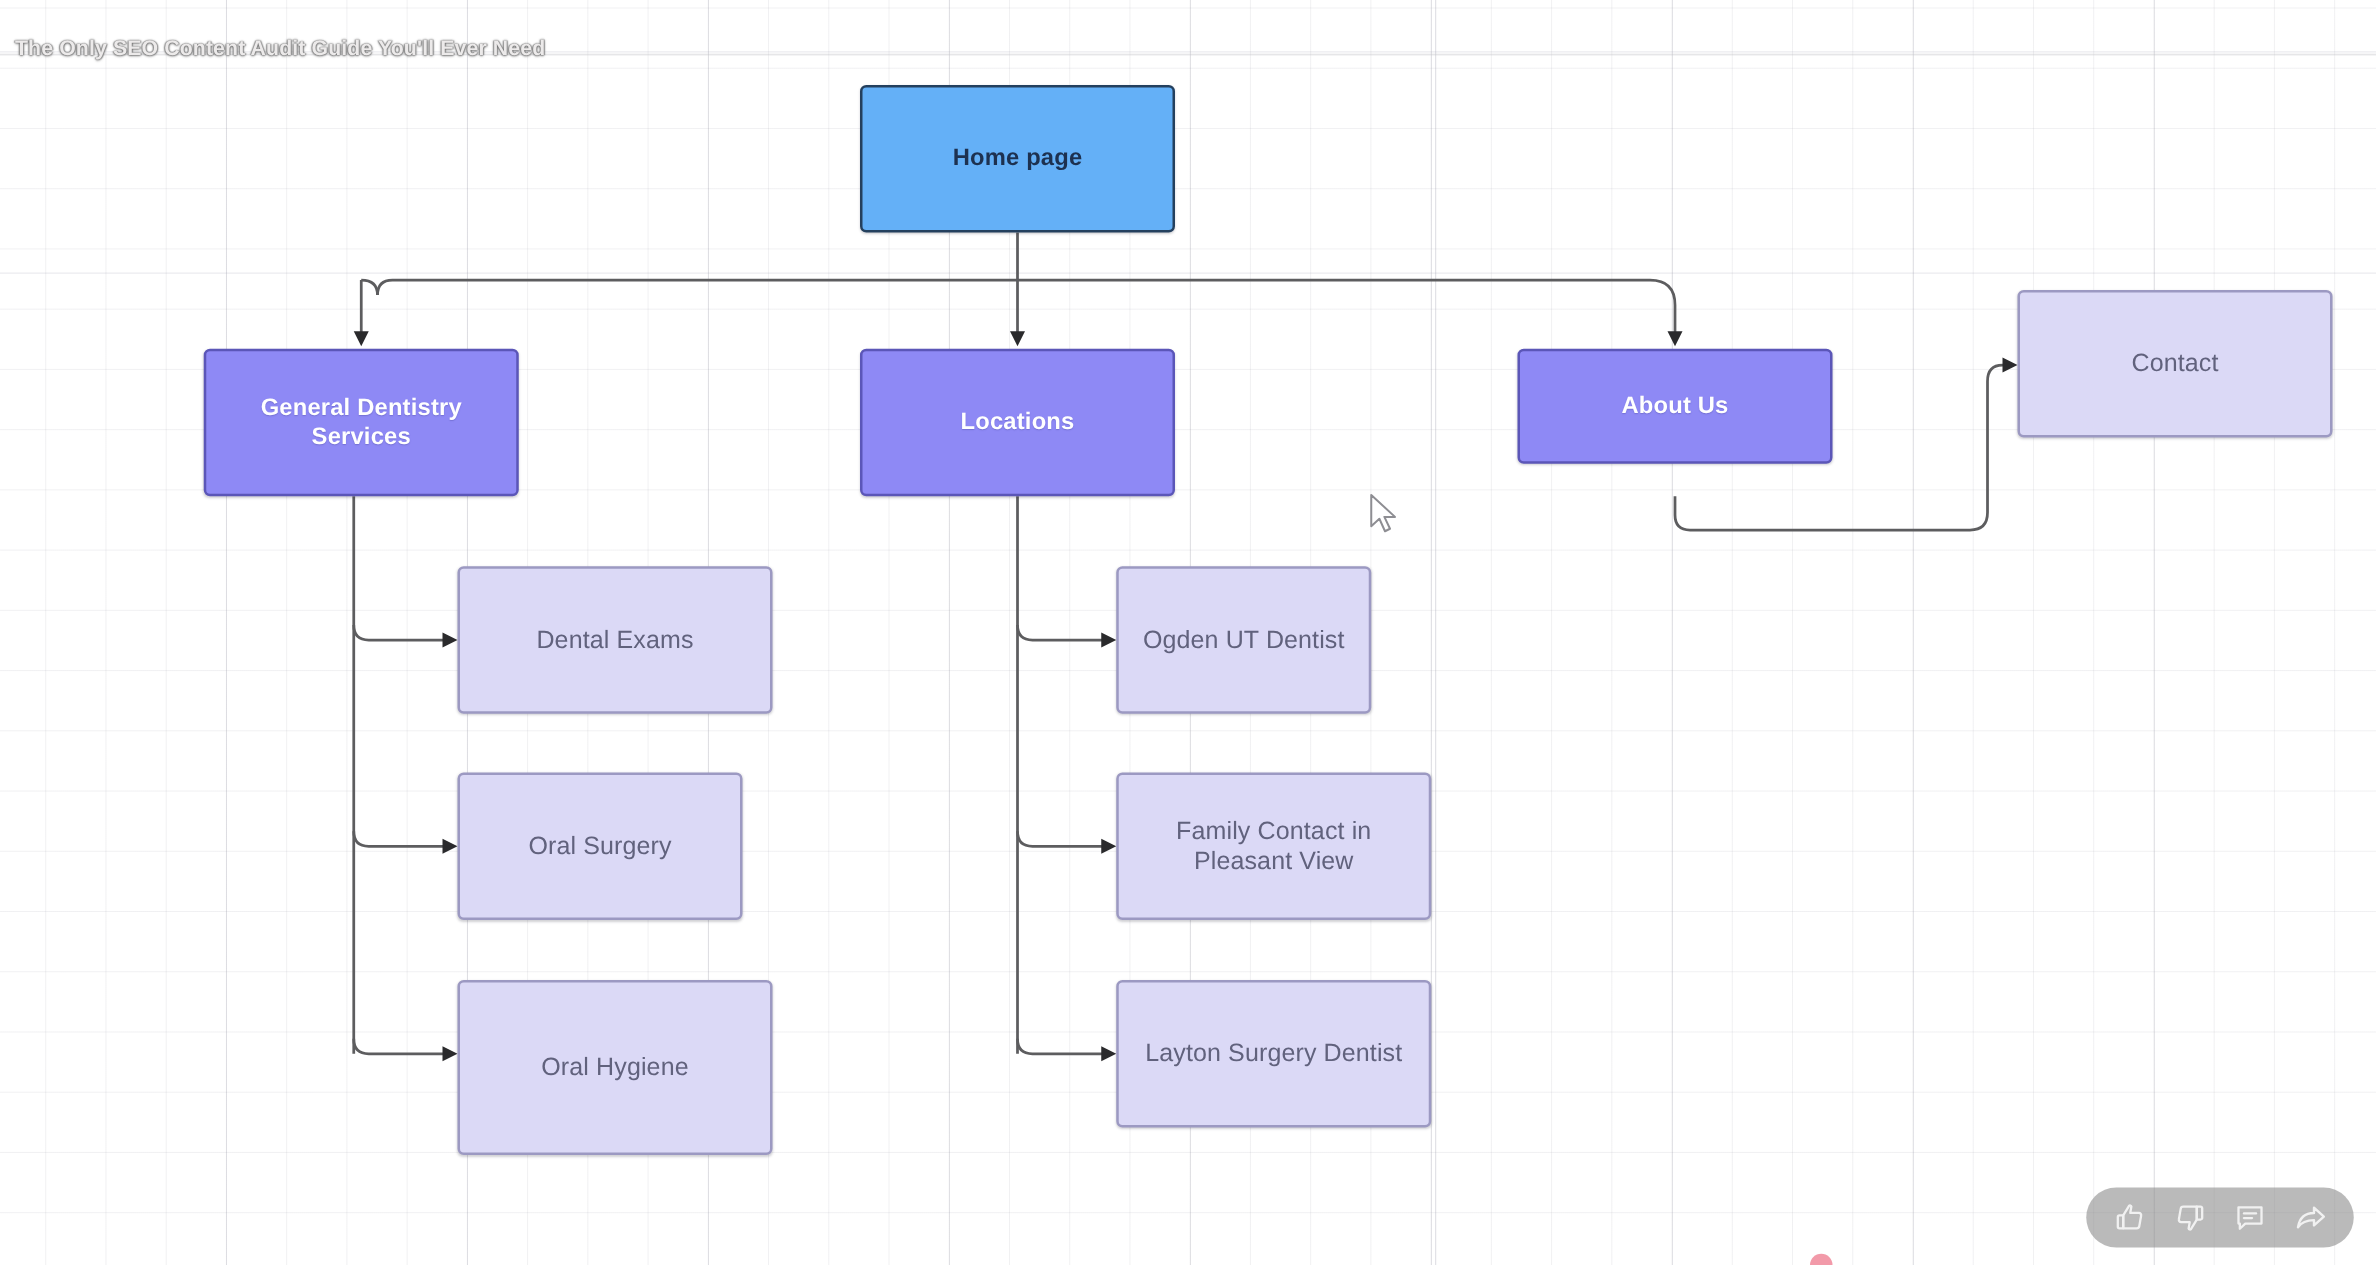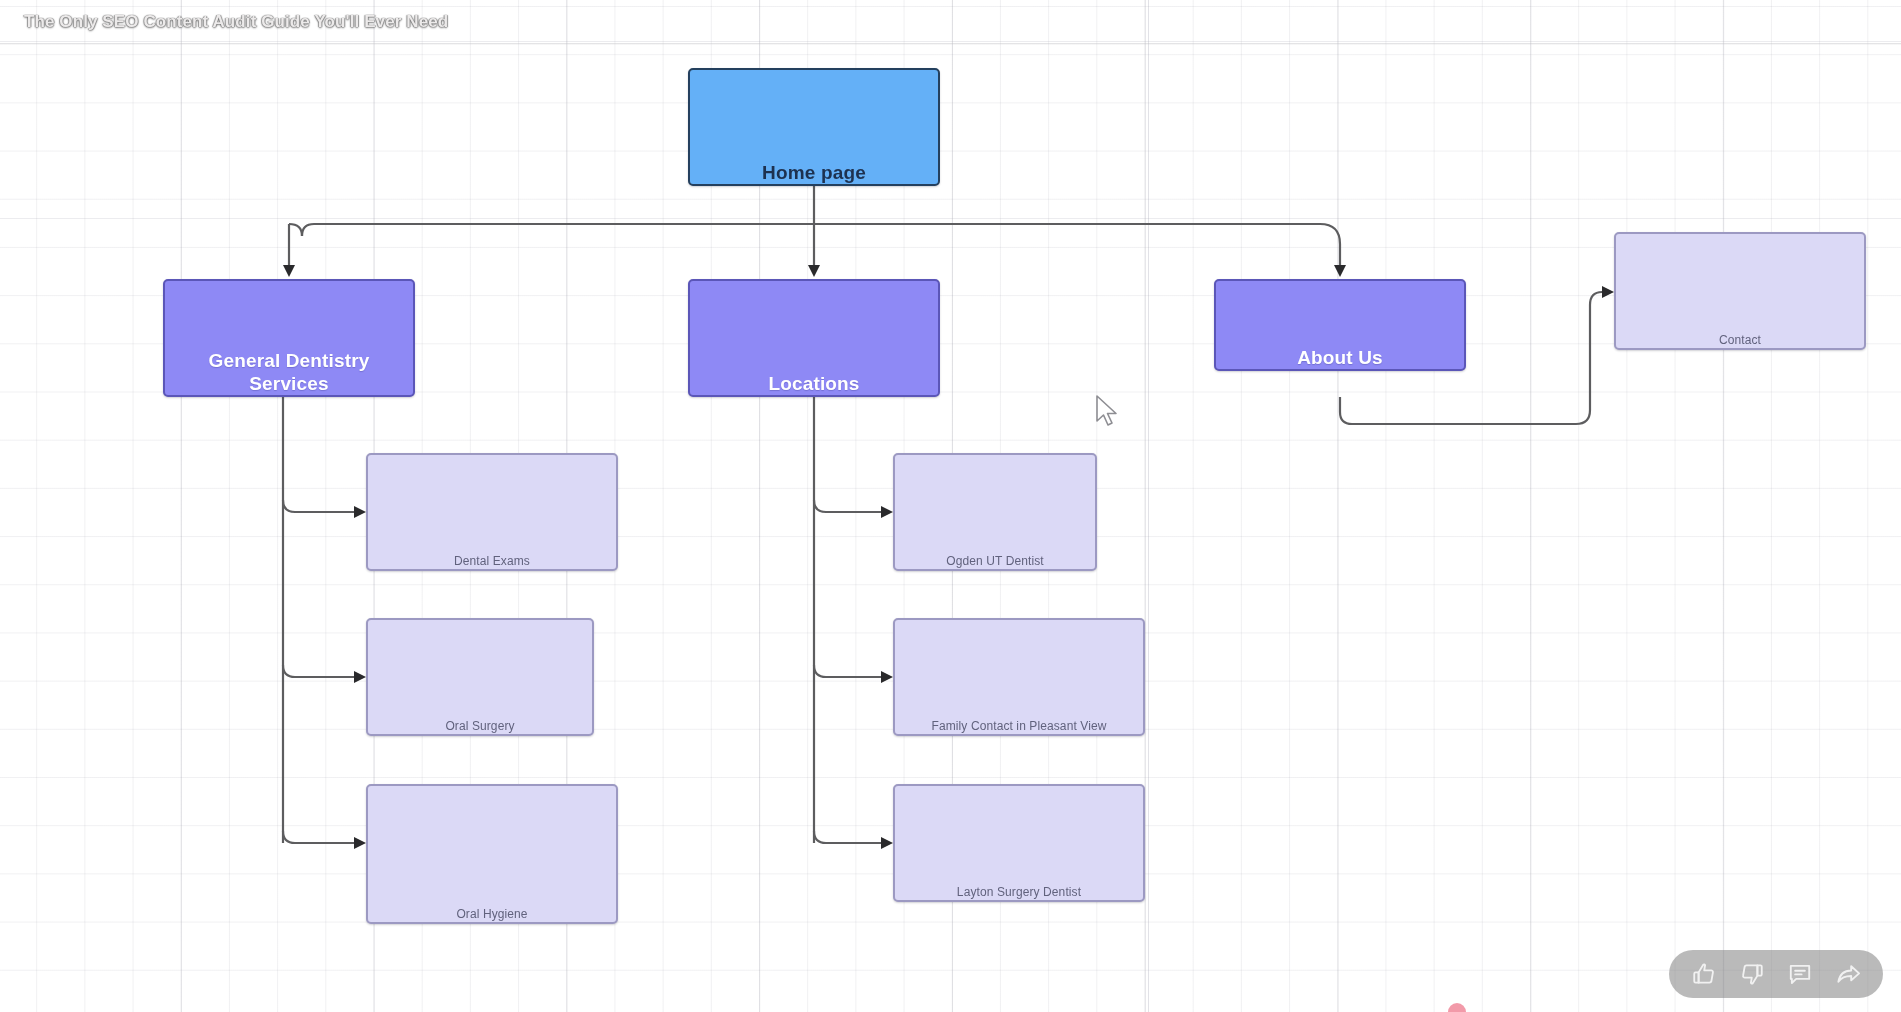--- a/index.html
+++ b/index.html
@@ -43,23 +43,23 @@
     pointer-events:none;
   }
   .hrule {
     position:absolute; left:0; right:0; height:1px;
     background:rgba(170,170,180,0.22);
     pointer-events:none;
   }
 
   
   #title-bar {
-    position:absolute; top:0; left:0; right:0; height:44px;
+    position:absolute; top:17px; left:0; right:0; height:44px;
     display:flex; align-items:center;
-    padding-left:24px;
+    padding-left:12px;
     z-index:40;
     pointer-events:none;
   }
   #title-text {
     font-size:17px;
     font-weight:700;
     color:#eceaea;
     letter-spacing:0.1px;
     text-shadow:
        0 0 1px rgba(120,120,120,0.95),
@@ -83,21 +83,21 @@
     pointer-events:none;
   }
   #edges path { fill:none; stroke:#5d5d5f; stroke-width:2.2; }
   #edges polygon { fill:#2a2a2c; }
 
   
   .node {
     position:absolute;
     z-index:10;
     display:flex;
-    align-items:flex-end;
+    align-items:center;
     justify-content:center;
     text-align:center;
     border-radius:5px;
     line-height:1.22;
     user-select:none;
     box-shadow:0 1px 2px rgba(40,40,60,0.22);
   }
   .node span { display:block; padding:0 10px; }
 
   .node--home {
@@ -115,21 +115,21 @@
     font-weight:700;
     font-size:19px;
     letter-spacing:0.15px;
     text-shadow:0 1px 1px rgba(70,66,150,0.35);
   }
   .node--leaf {
     background:#dbd9f6;
     border:2px solid #9c99c2;
     color:#61627d;
     font-weight:400;
-    font-size:12px;
+    font-size:20px;
     letter-spacing:0.1px;
   }
 
   
   #cursor {
     position:absolute;
     z-index:35;
     width:26px; height:34px;
     pointer-events:none;
   }

